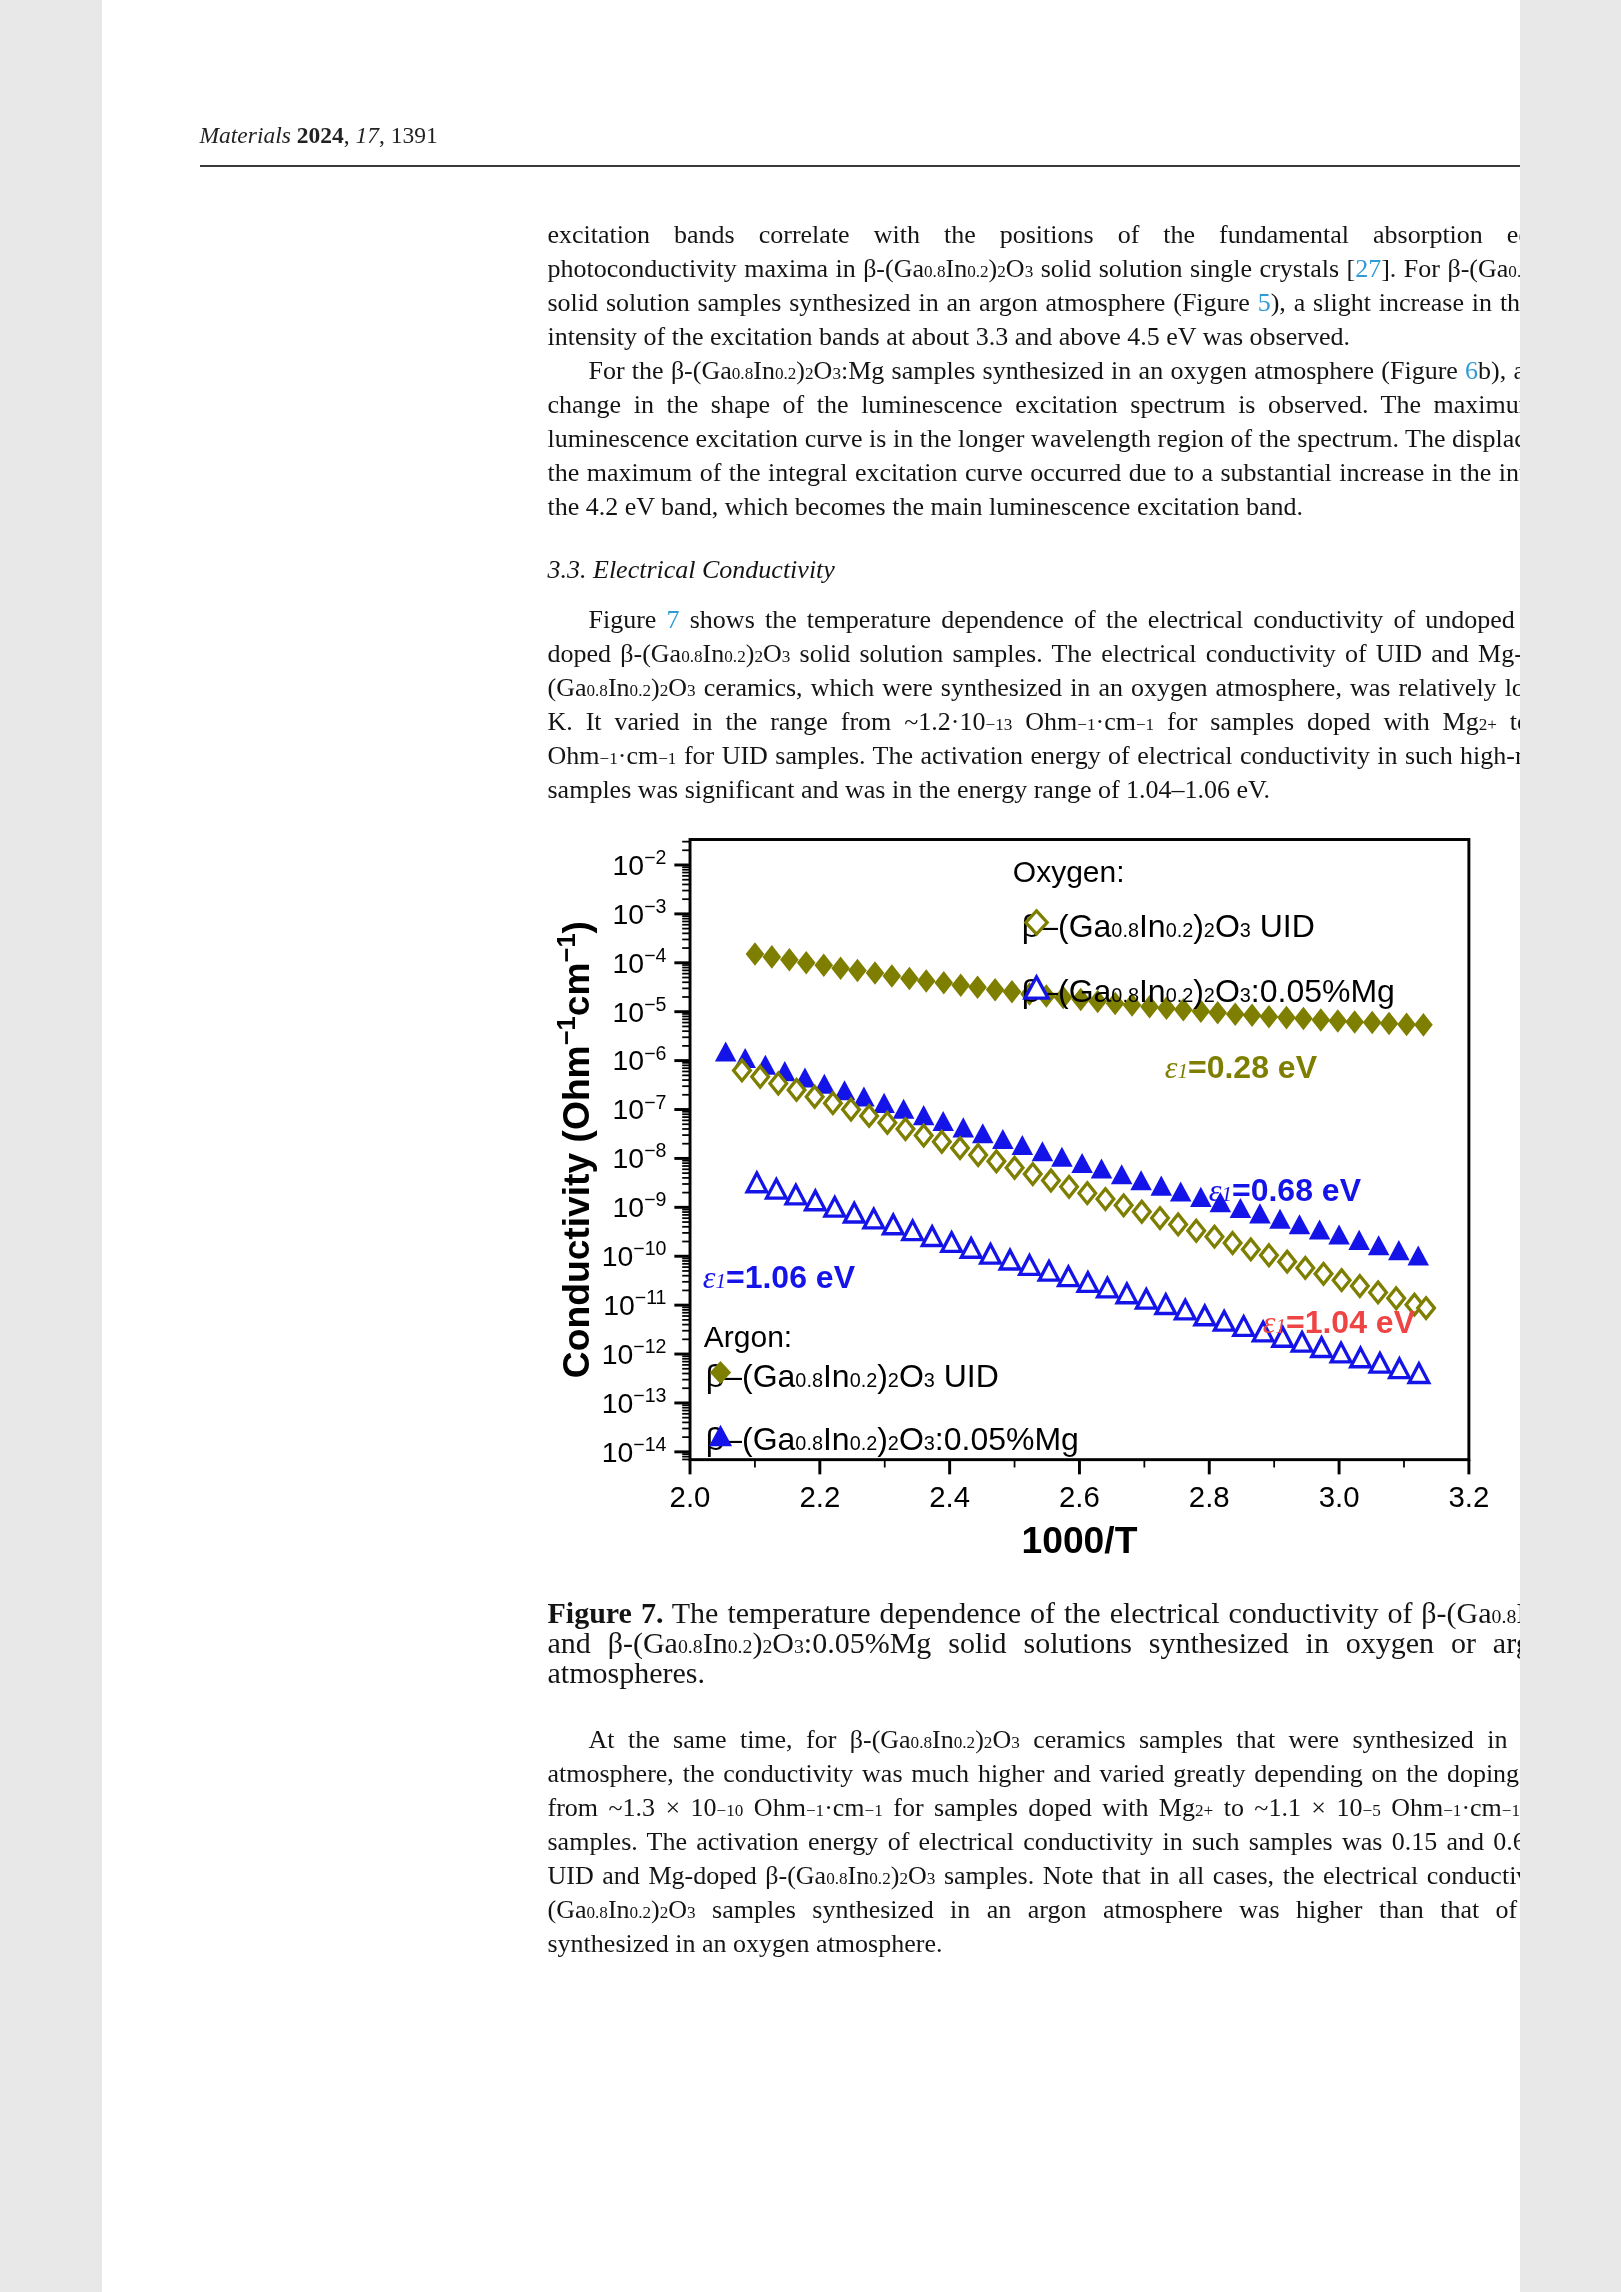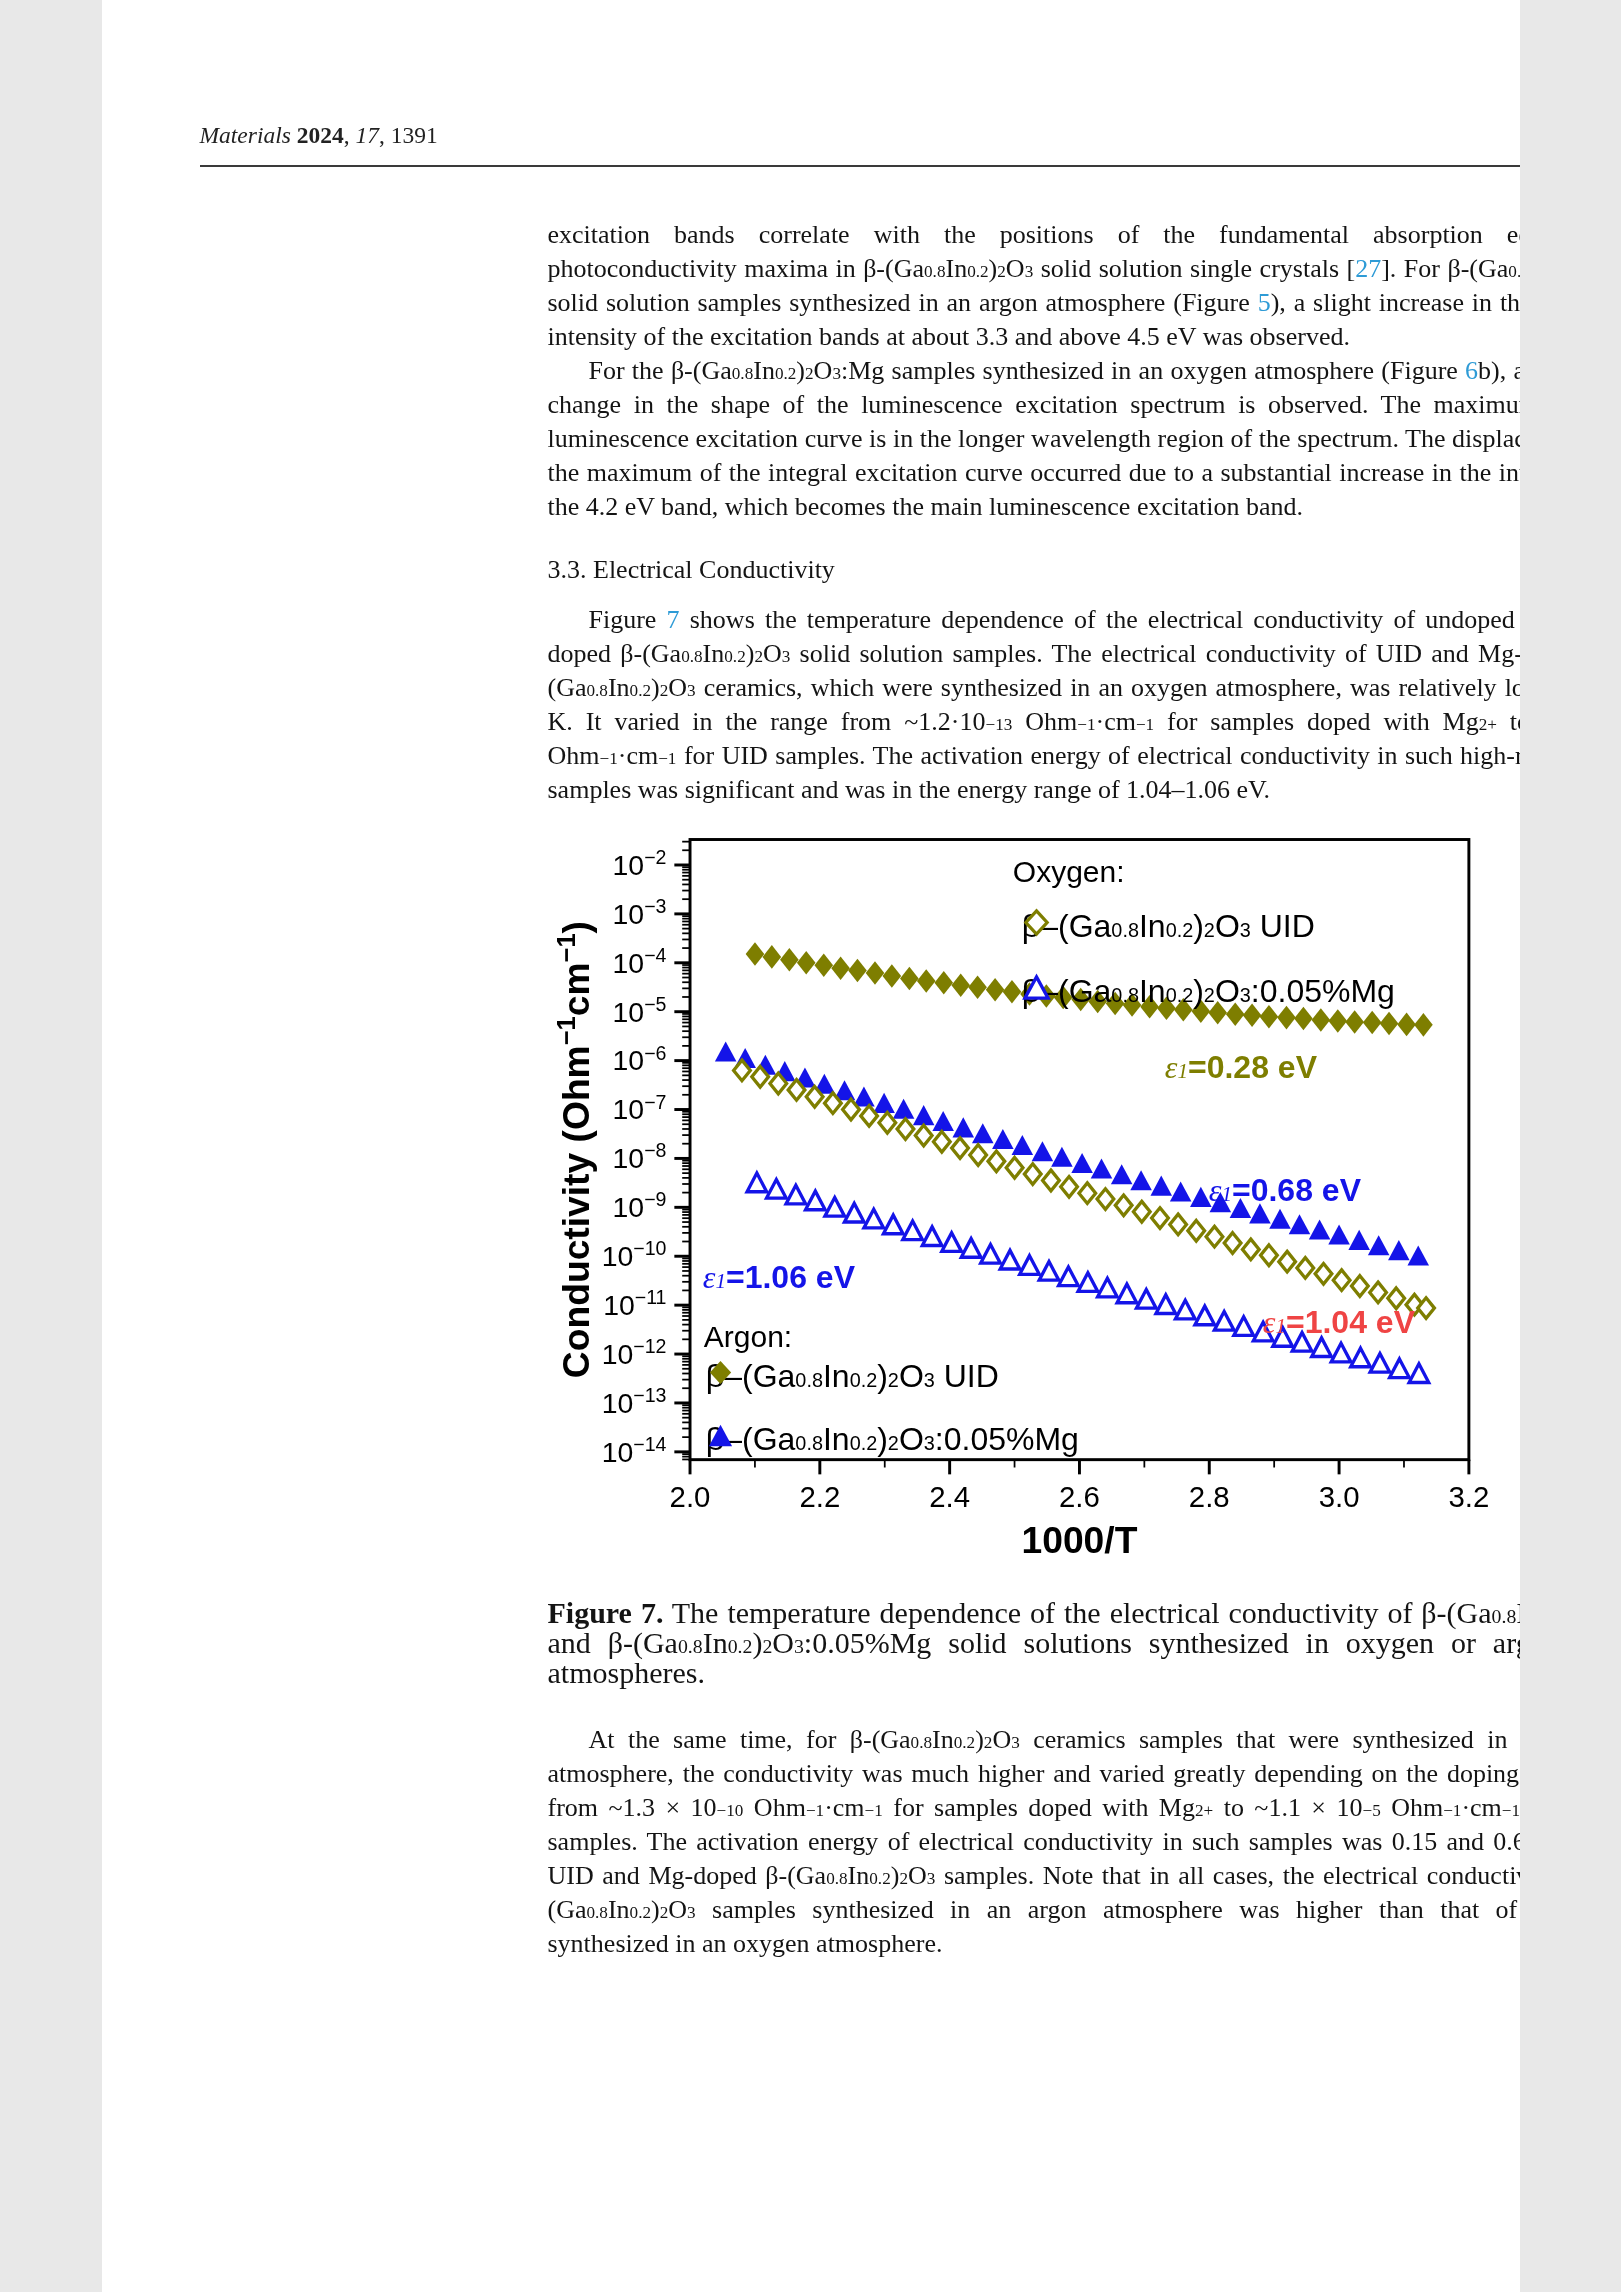--- a/index.html
+++ b/index.html
@@ -10,21 +10,21 @@
   .hdr .it{font-style:italic;}
   .hdr .bd{font-weight:bold;}
   .hdr-rule{position:absolute;left:98px;top:165px;width:1423px;border-top:2px solid #3a3a3a;}
   .col{position:absolute;left:446px;top:218px;width:1070px;font-size:26px;
        line-height:34px;text-align:justify;}
   .col p{margin:0;}
   .col p.ind{text-indent:41px;}
   .col sub,.caption sub{font-size:66%;vertical-align:-16%;line-height:0;}
   .col sup,.caption sup{font-size:66%;vertical-align:38%;line-height:0;}
   .lnk{color:#2e9bd6;}
-  .heading{margin:29px 0 15.7px 0 !important;}
+  .heading{font-style:italic;margin:29px 0 15.7px 0 !important;}
   
   .figwrap{position:relative;width:992px;height:772px;margin:9.8px 0 9.8px -14.7px;
            font-family:"Liberation Sans",sans-serif;text-align:left;line-height:normal;}
   .figwrap svg{position:absolute;left:0;top:0;}
   .legend-title{position:absolute;font-size:30px;color:#000;white-space:nowrap;}
   .legend-row{position:absolute;display:flex;align-items:center;white-space:nowrap;}
   .legend-row .lab{font-size:32px;color:#000;}
   .legend-row .lab sub{font-size:62%;vertical-align:-18%;line-height:0;}
   .legend-row .mk{display:inline-block;}
   .anno{position:absolute;font-size:32px;font-weight:bold;white-space:nowrap;}

